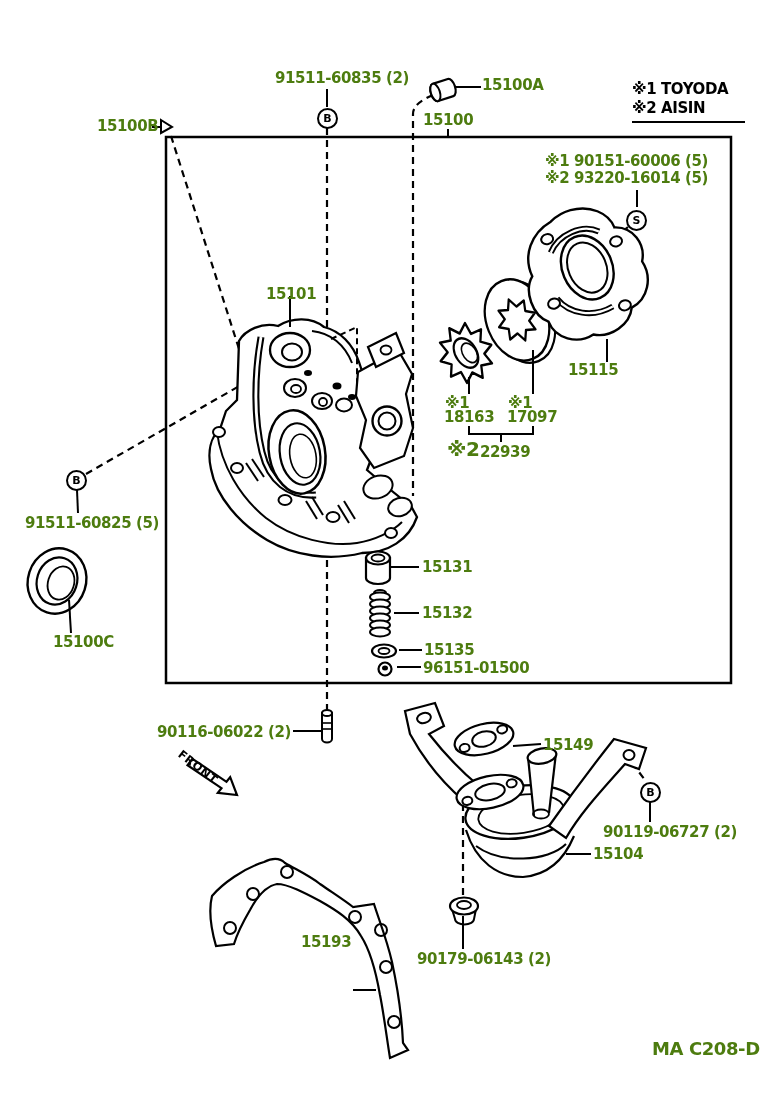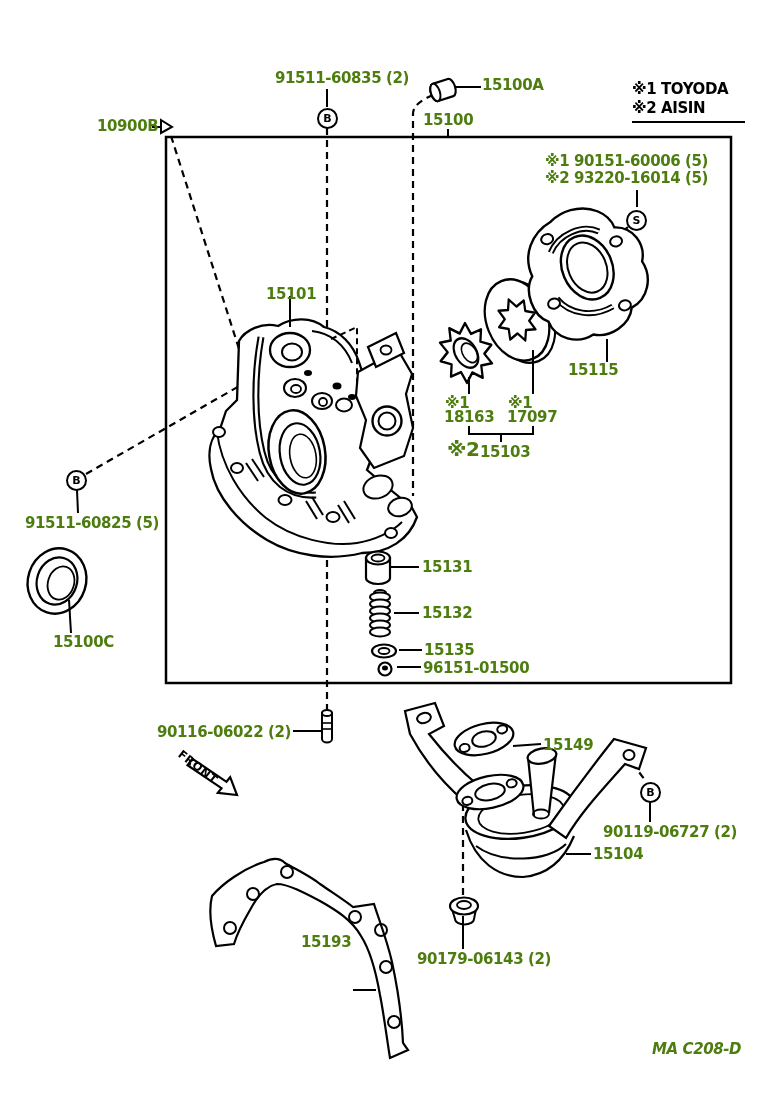--- a/index.html
+++ b/index.html
@@ -2,21 +2,21 @@
 <html><head>
 <meta charset="utf-8">
 <style>
   html,body{margin:0;padding:0;background:#ffffff;}
   #stage{position:relative;width:768px;height:1116px;background:#ffffff;overflow:hidden;
          font-family:"DejaVu Sans",sans-serif;}
   #art{position:absolute;left:0;top:0;z-index:1;}
   .lbl{position:absolute;z-index:3;font-weight:bold;font-size:15px;line-height:15px;
        letter-spacing:-0.4px;color:#4d7c0f;white-space:nowrap;}
   .lbl.big{font-size:20px;line-height:18px;}
-  .lbl.small{font-size:15px;line-height:14px;font-style:italic;}
+  .lbl.small{font-size:18px;line-height:14px;}
   .marker{position:absolute;z-index:3;width:17px;height:17px;border:2px solid #000;
           border-radius:50%;background:#fff;display:flex;align-items:center;justify-content:center;
           font-size:11px;font-weight:bold;color:#000;}
   .legend{position:absolute;z-index:3;left:600px;top:80px;width:113px;
           border-bottom:2.5px solid #000;padding-bottom:3px;margin-left:32px;}
   .legend div{font-weight:bold;font-size:15px;line-height:19px;letter-spacing:-0.4px;}
   .front{position:absolute;z-index:4;left:184px;top:747px;font-weight:bold;font-size:11.5px;
          letter-spacing:0.5px;transform:rotate(38deg);transform-origin:left top;}
 </style>
 </head>
@@ -241,40 +241,40 @@
     <line x1="513" y1="746" x2="541" y2="744"></line>
     <line x1="566" y1="854" x2="591" y2="854"></line>
     <line x1="650" y1="802" x2="650" y2="822"></line>
     <line x1="463" y1="916" x2="463" y2="949"></line>
     <line x1="353" y1="990" x2="376" y2="990"></line>
   </g>
 </svg>
 
 <div class="lbl" style="left:275px;top:71px">91511-60835 (2)</div>
 <div class="lbl" style="left:482px;top:78px">15100A</div>
-<div class="lbl" style="left:97px;top:119px">10900B</div>
+<div class="lbl" style="left:97px;top:119px">15100B</div>
 <div class="lbl" style="left:423px;top:113px">15100</div>
 
 <div class="legend">
   <div>※1 TOYODA</div>
   <div>※2 AISIN</div>
 </div>
 
 <div class="lbl" style="left:545px;top:154px">※1  90151-60006 (5)</div>
 <div class="lbl" style="left:545px;top:171px">※2  93220-16014 (5)</div>
 
 <div class="lbl" style="left:266px;top:287px">15101</div>
 <div class="lbl" style="left:568px;top:363px">15115</div>
 
 <div class="lbl" style="left:445px;top:396px">※1</div>
 <div class="lbl" style="left:444px;top:410px">18163</div>
 <div class="lbl" style="left:508px;top:396px">※1</div>
 <div class="lbl" style="left:507px;top:410px">17097</div>
 <div class="lbl big" style="left:447px;top:440px">※2</div>
-<div class="lbl" style="left:480px;top:445px">15103</div>
+<div class="lbl" style="left:480px;top:445px">22939</div>
 
 <div class="lbl" style="left:422px;top:560px">15131</div>
 <div class="lbl" style="left:422px;top:606px">15132</div>
 <div class="lbl" style="left:424px;top:643px">15135</div>
 <div class="lbl" style="left:423px;top:661px">96151-01500</div>
 
 <div class="lbl" style="left:25px;top:516px">91511-60825 (5)</div>
 <div class="lbl" style="left:53px;top:635px">15100C</div>
 
 <div class="lbl" style="left:157px;top:725px">90116-06022 (2)</div>

